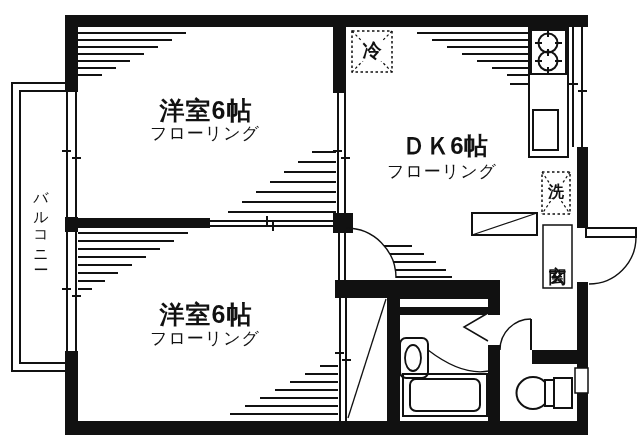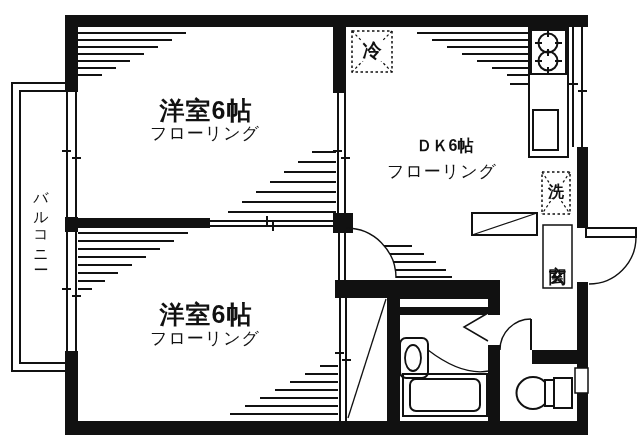--- a/index.html
+++ b/index.html
@@ -147,21 +147,21 @@
       <line x1="305" y1="374" x2="338" y2="374" stroke="#111111" stroke-width="1.4" shape-rendering="crispEdges"></line>
       <line x1="290" y1="382" x2="338" y2="382" stroke="#111111" stroke-width="1.4" shape-rendering="crispEdges"></line>
       <line x1="275" y1="390" x2="338" y2="390" stroke="#111111" stroke-width="1.4" shape-rendering="crispEdges"></line>
       <line x1="260" y1="398" x2="338" y2="398" stroke="#111111" stroke-width="1.4" shape-rendering="crispEdges"></line>
       <line x1="245" y1="406" x2="338" y2="406" stroke="#111111" stroke-width="1.4" shape-rendering="crispEdges"></line>
       <line x1="230" y1="414" x2="338" y2="414" stroke="#111111" stroke-width="1.4" shape-rendering="crispEdges"></line>
     </svg>
   <div id="labels">
       <div class="label" style="left: 206px; top: 110px; font-size: 25px; font-weight: 600; letter-spacing: 1px;">洋室6帖</div>
       <div class="label" style="left: 205px; top: 134px; font-size: 17px; font-weight: 500; letter-spacing: 1px;">フローリング</div>
-      <div class="label" style="left: 445px; top: 146px; font-size: 16px; font-weight: 600; letter-spacing: 0px;">ＤＫ6帖</div>
+      <div class="label" style="left: 445px; top: 146px; font-size: 24px; font-weight: 600; letter-spacing: 0px;">ＤＫ6帖</div>
       <div class="label" style="left: 442px; top: 172px; font-size: 17px; font-weight: 500; letter-spacing: 1px;">フローリング</div>
       <div class="label" style="left: 206px; top: 314px; font-size: 25px; font-weight: 600; letter-spacing: 1px;">洋室6帖</div>
       <div class="label" style="left: 205px; top: 339px; font-size: 17px; font-weight: 500; letter-spacing: 1px;">フローリング</div>
       <div class="label vertical" style="left: 41px; top: 223px; font-size: 15px; font-weight: 500;">バルコニー</div>
       <div class="label chip" style="left: 372px; top: 51px; font-size: 19px; font-weight: 600;">冷</div>
       <div class="label chip" style="left: 556px; top: 192px; font-size: 16px; font-weight: 600;">洗</div>
       <div class="label vertical" style="left: 557px; top: 256px; font-size: 17px; font-weight: 600;">玄関</div>
     </div>
 </div>
 

